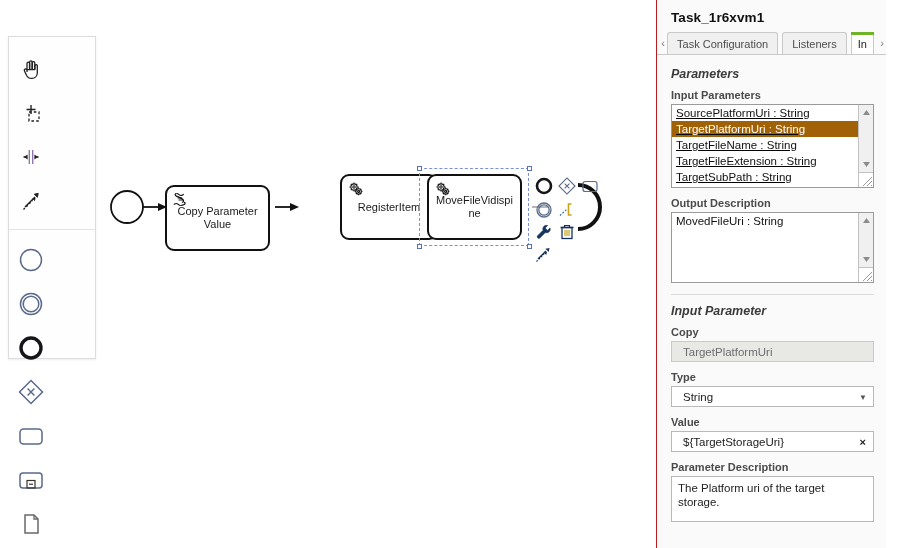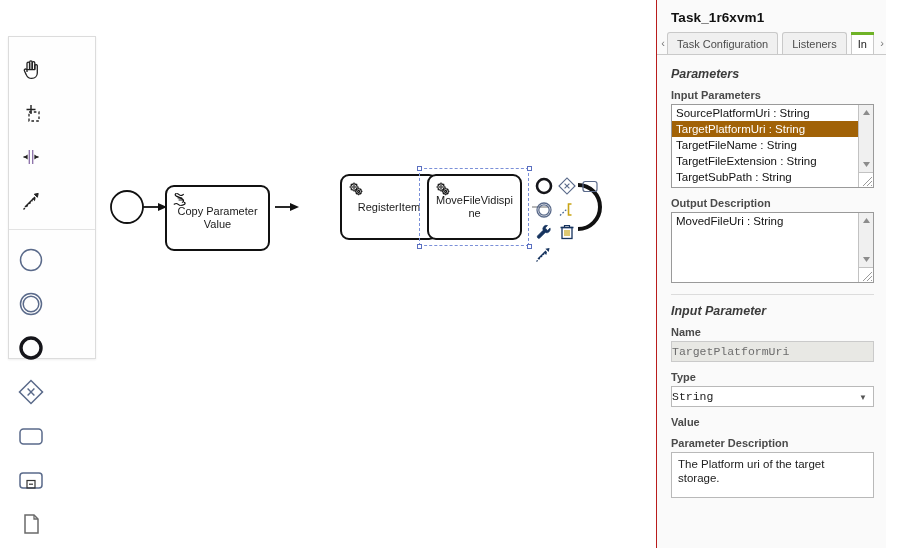--- a/index.html
+++ b/index.html
@@ -172,22 +172,22 @@
   }
 
   hr.sep { border: none; border-top: 1px solid #dcdcdc; margin: 11px 0 9px 0; }
 
   
   .tf {
     width: 100%; height: 21px;
     border: 1px solid #b9b9b9;
     background: #ffffff;
     font-size: 11.5px; color: #222;
-    padding: 0 0;
-    font-family: Liberation Mono, monospace;
+    padding: 0 11px;
+    font-family: Liberation Sans, sans-serif;
     outline: none;
   }
   .tf.disabled {
     background: #e8e8e4; color: #6d6d6d; border-color: #cacaca;
   }
   .field { margin-bottom: 9px; }
   .select-wrap { position: relative; }
   .select-wrap .caret {
     position: absolute; right: 7px; top: 50%; transform: translateY(-50%);
     font-size: 8px; color: #555; pointer-events: none;
@@ -499,21 +499,21 @@
       <div class="tab">Listeners</div>
       <div class="tab active">In</div>
       <div class="tab-arrow">›</div>
     </div>
 
     <div class="props-body">
 
       <div class="section-title">Parameters</div>
 
       <div class="field-label">Input Parameters</div>
-      <div class="listbox" style="height:84px;">
+      <div class="listbox" style="height:84px;text-decoration:underline;">
         <ul>
           <li>SourcePlatformUri : String</li>
           <li class="selected">TargetPlatformUri : String</li>
           <li>TargetFileName : String</li>
           <li>TargetFileExtension : String</li>
           <li>TargetSubPath : String</li>
         </ul>
         <div class="lb-scroll">
           <div class="lb-arrow up">
             <svg width="9" height="7" viewBox="0 0 9 7">
@@ -559,34 +559,38 @@
               </g>
             </svg>
         </div>
       </div>
 
       <hr class="sep">
 
       <div class="section-title">Input Parameter</div>
 
       <div class="field">
-        <div class="field-label">Name</div>
+        <div class="field-label">Copy</div>
         <input class="tf disabled" type="text" readonly="" value="TargetPlatformUri" style="">
       </div>
 
       <div class="field">
         <div class="field-label">Type</div>
         <div class="select-wrap">
           <input class="tf" type="text" readonly="" value="String" style="">
           <span class="caret">▼</span>
         </div>
       </div>
 
       <div class="field">
         <div class="field-label">Value</div>
+        <div class="val-wrap">
+          <input class="tf" type="text" value="${TargetStorageUri}" style="">
+          <span class="val-clear">×</span>
+        </div>
       </div>
 
       <div class="field">
         <div class="field-label">Parameter Description</div>
         <textarea class="ta" style="">The Platform uri of the target storage.</textarea>
       </div>
 
     </div>
   </div>
 </div>

